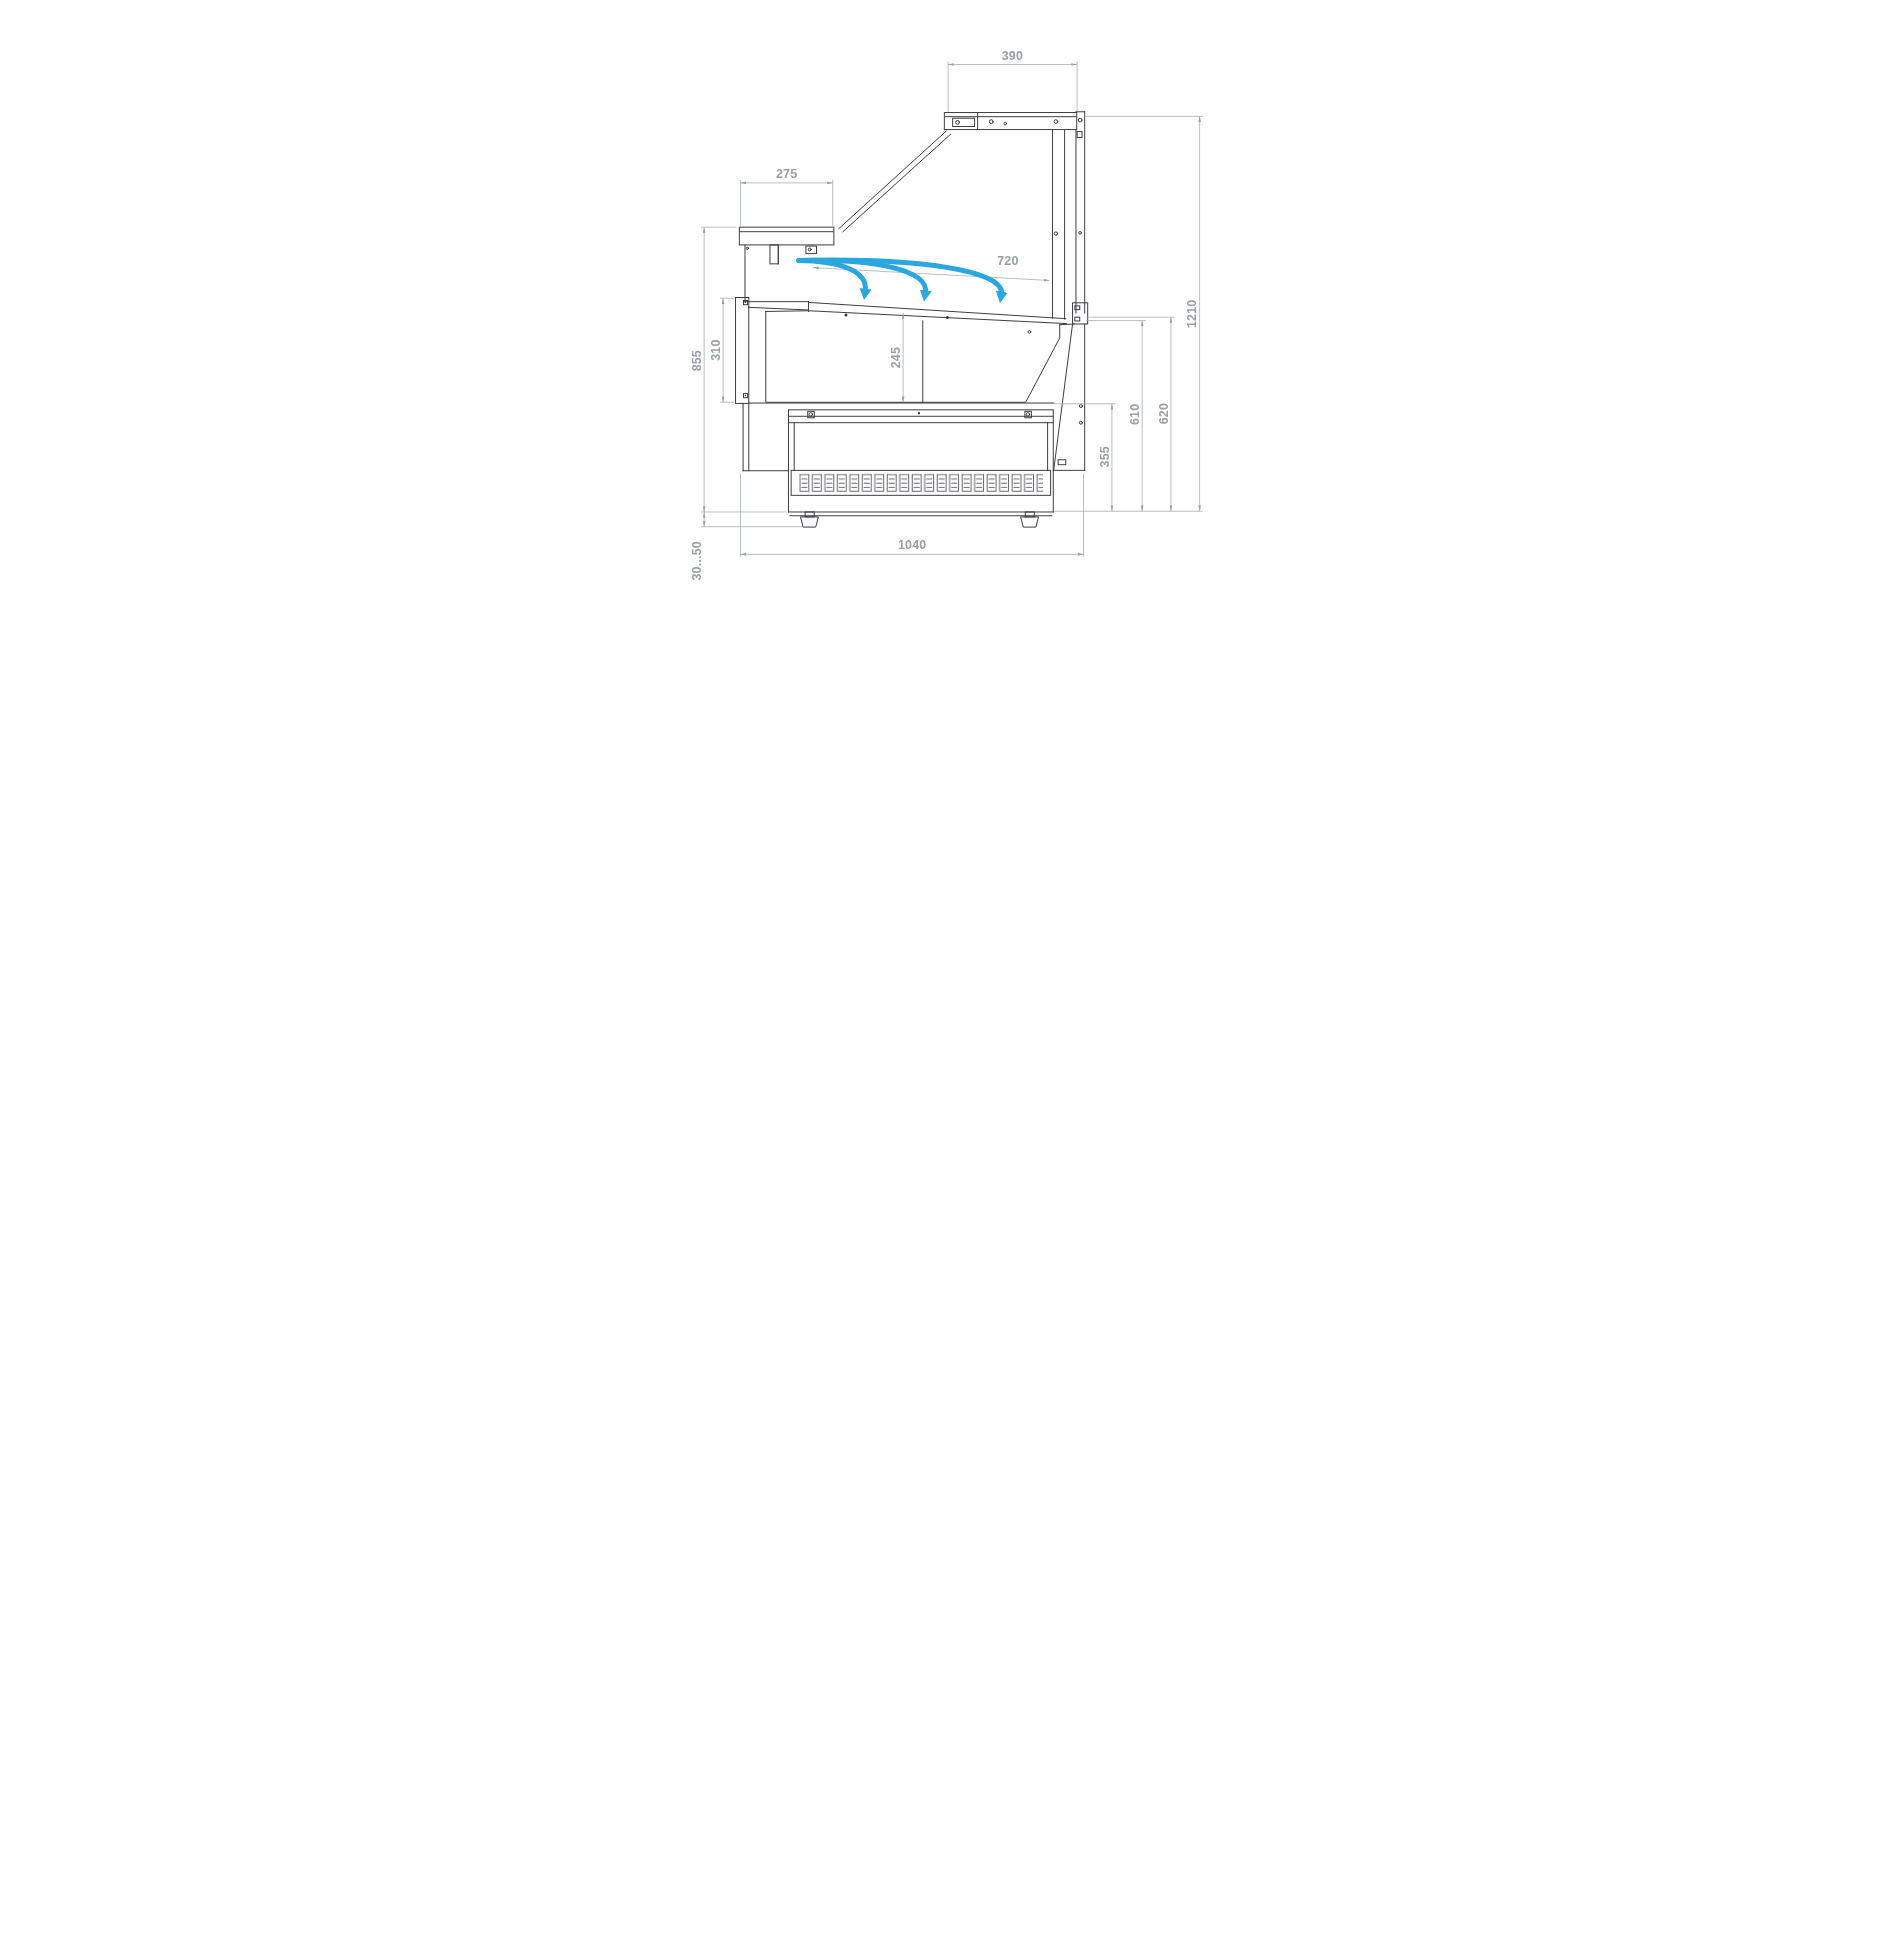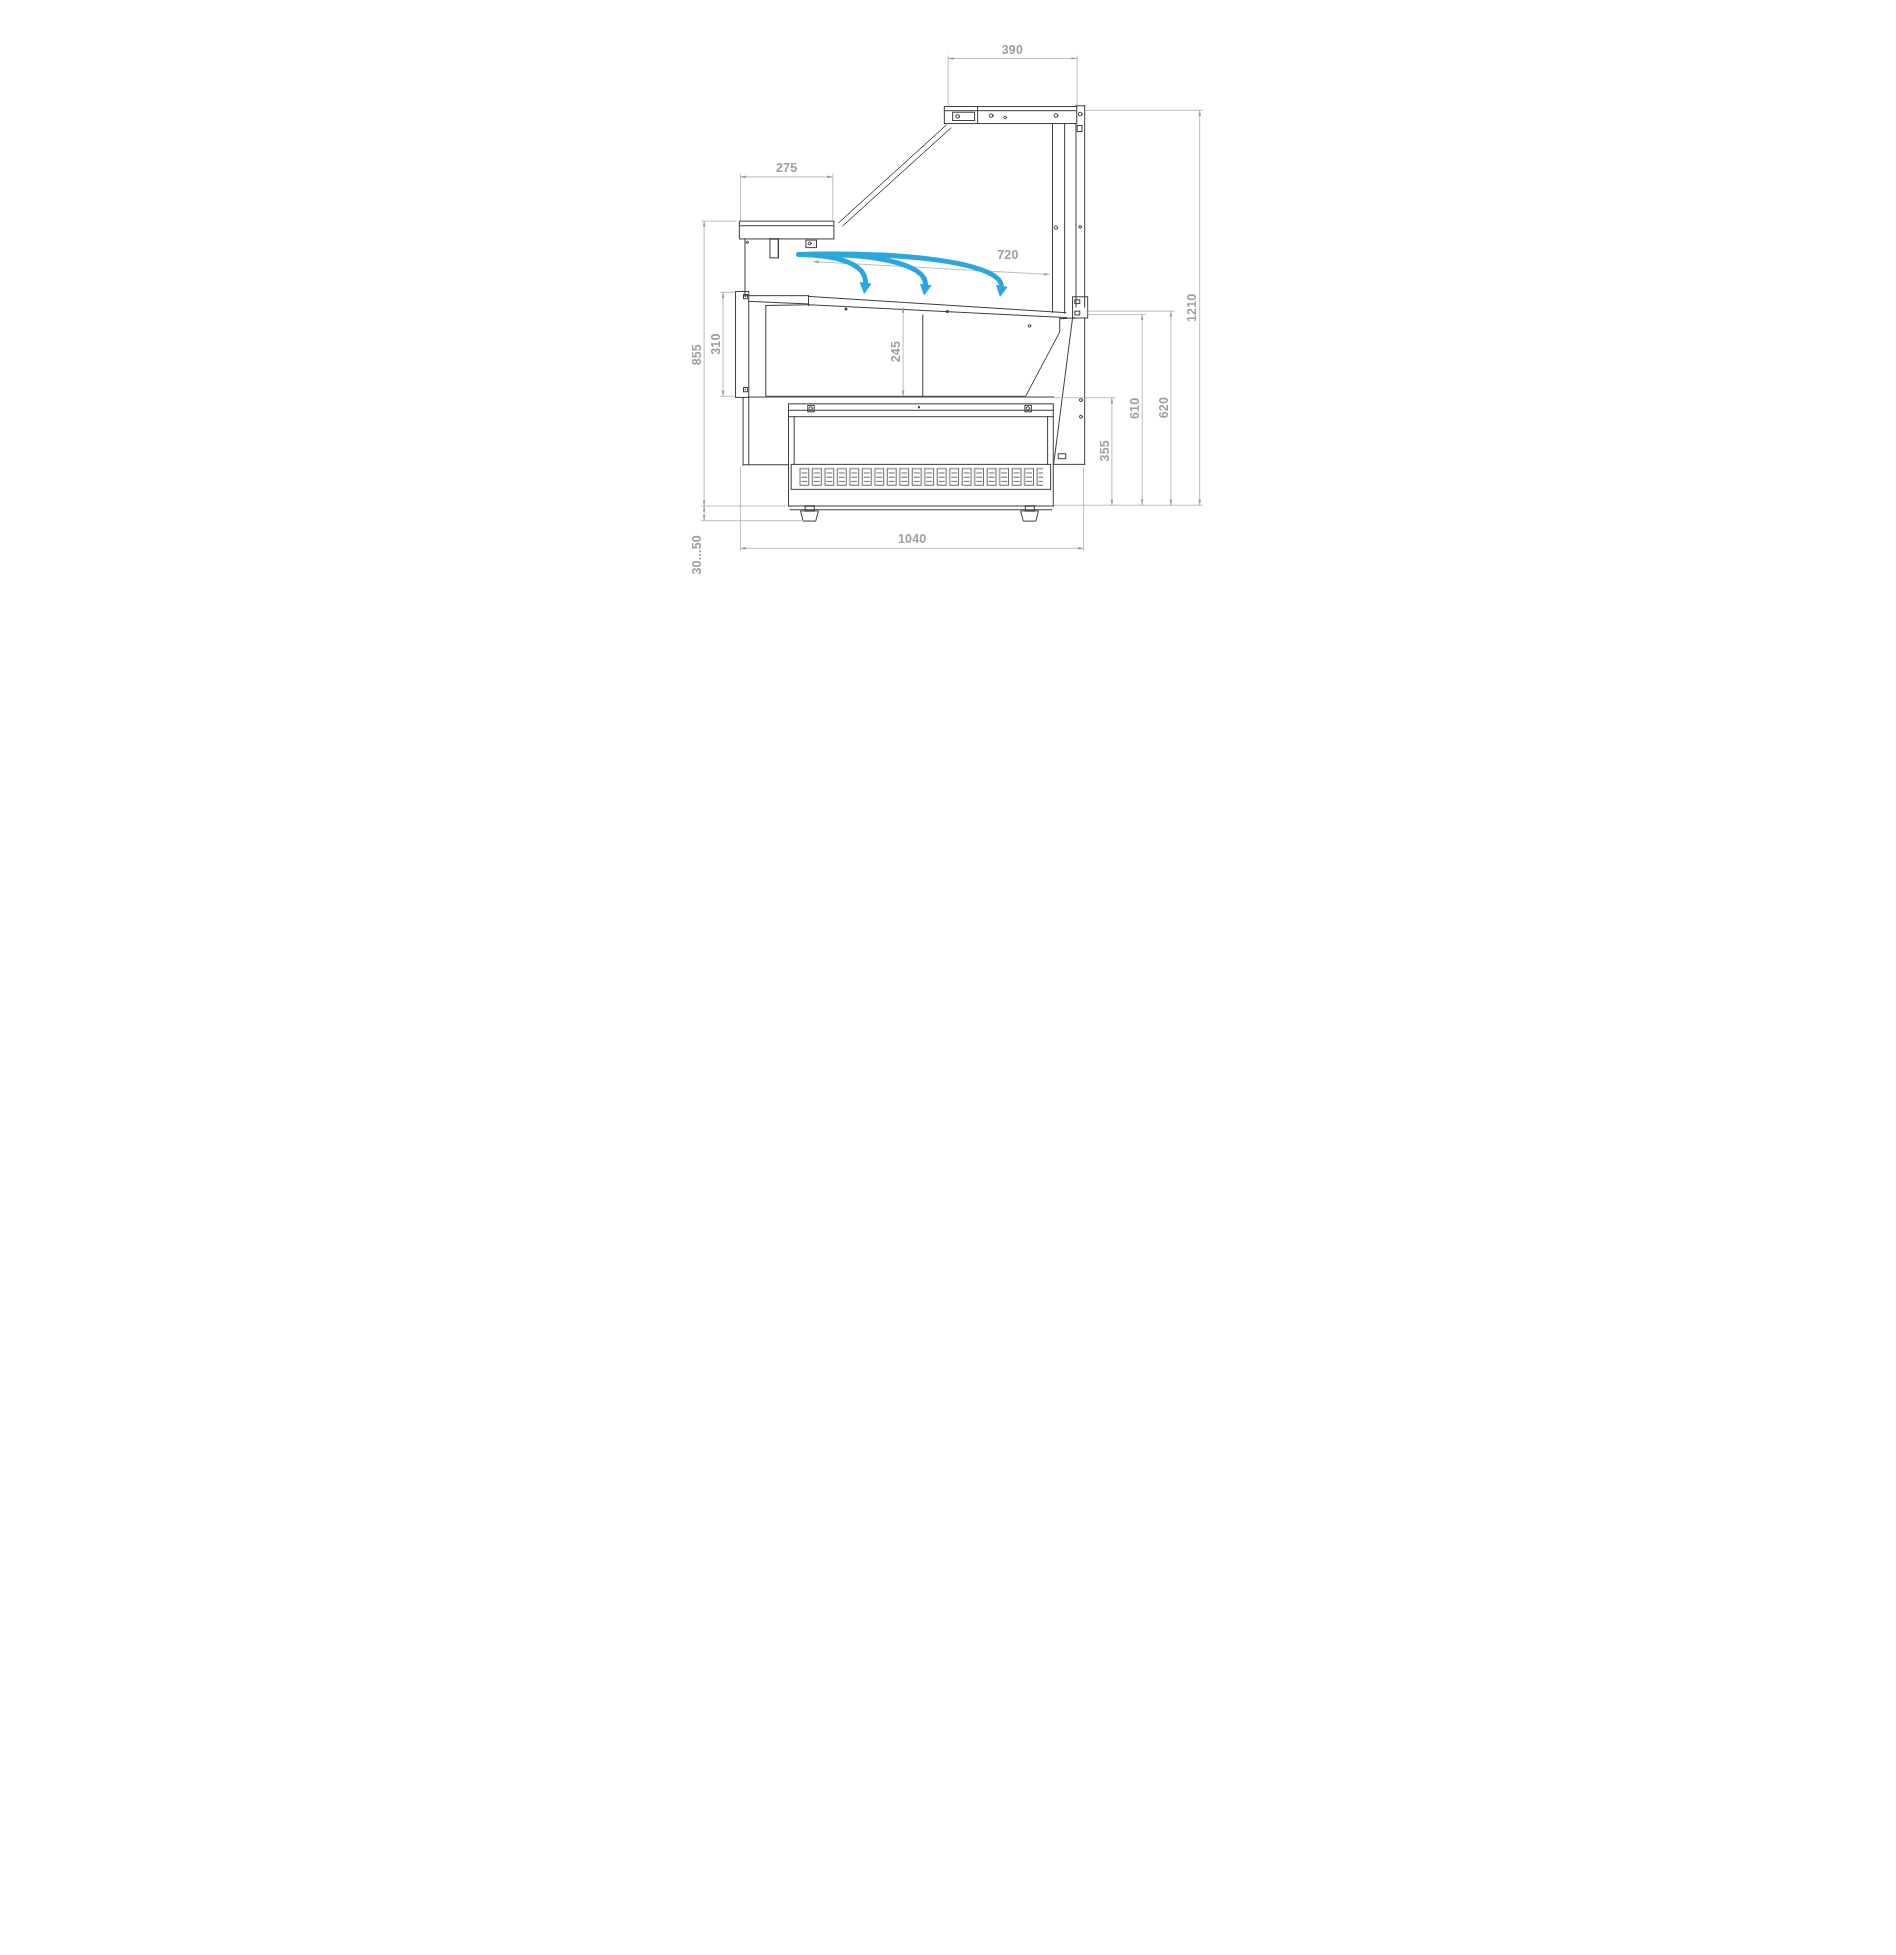--- a/index.html
+++ b/index.html
@@ -1,17 +1,17 @@
 <!DOCTYPE html>
 <html style="font-size:8.6px"><head>
 <meta charset="utf-8">
 <style>
   html,body{margin:0;padding:0;background:#ffffff;}
   body{font-family:"Liberation Sans", sans-serif;display:flex;justify-content:center;}
-  .sheet{width:min(97vw,581px);padding:15px 0;}
+  .sheet{width:min(97vw,581px);padding:21px 0;}
   svg{width:100%;height:auto;display:block;}
   .dim-label{fill:#9aa0a6;font-size:33px;font-weight:bold;letter-spacing:.5px;}
 </style>
 </head>
 <body>
 
 <div class="sheet">
 <svg viewBox="0 0 1536 1584" xmlns="http://www.w3.org/2000/svg">
   <defs>
     <marker id="dimHead" markerUnits="userSpaceOnUse" markerWidth="16" markerHeight="8" refX="15.5" refY="4" orient="auto-start-reverse">

